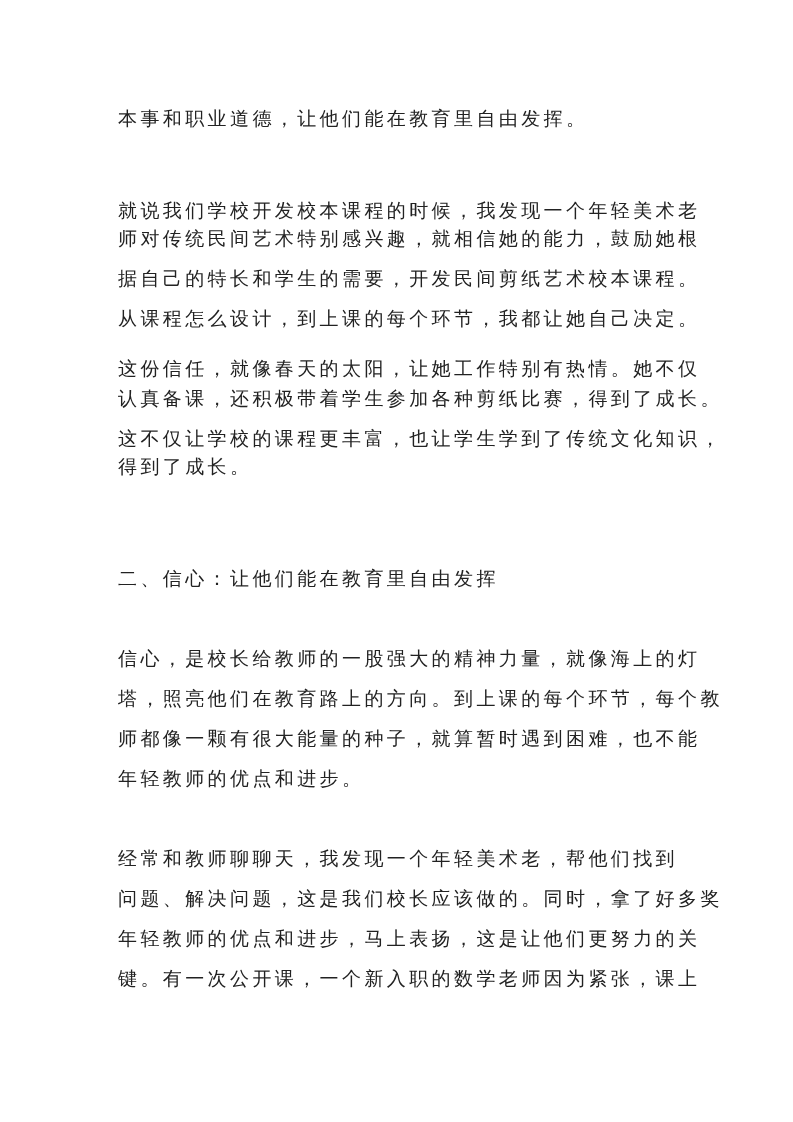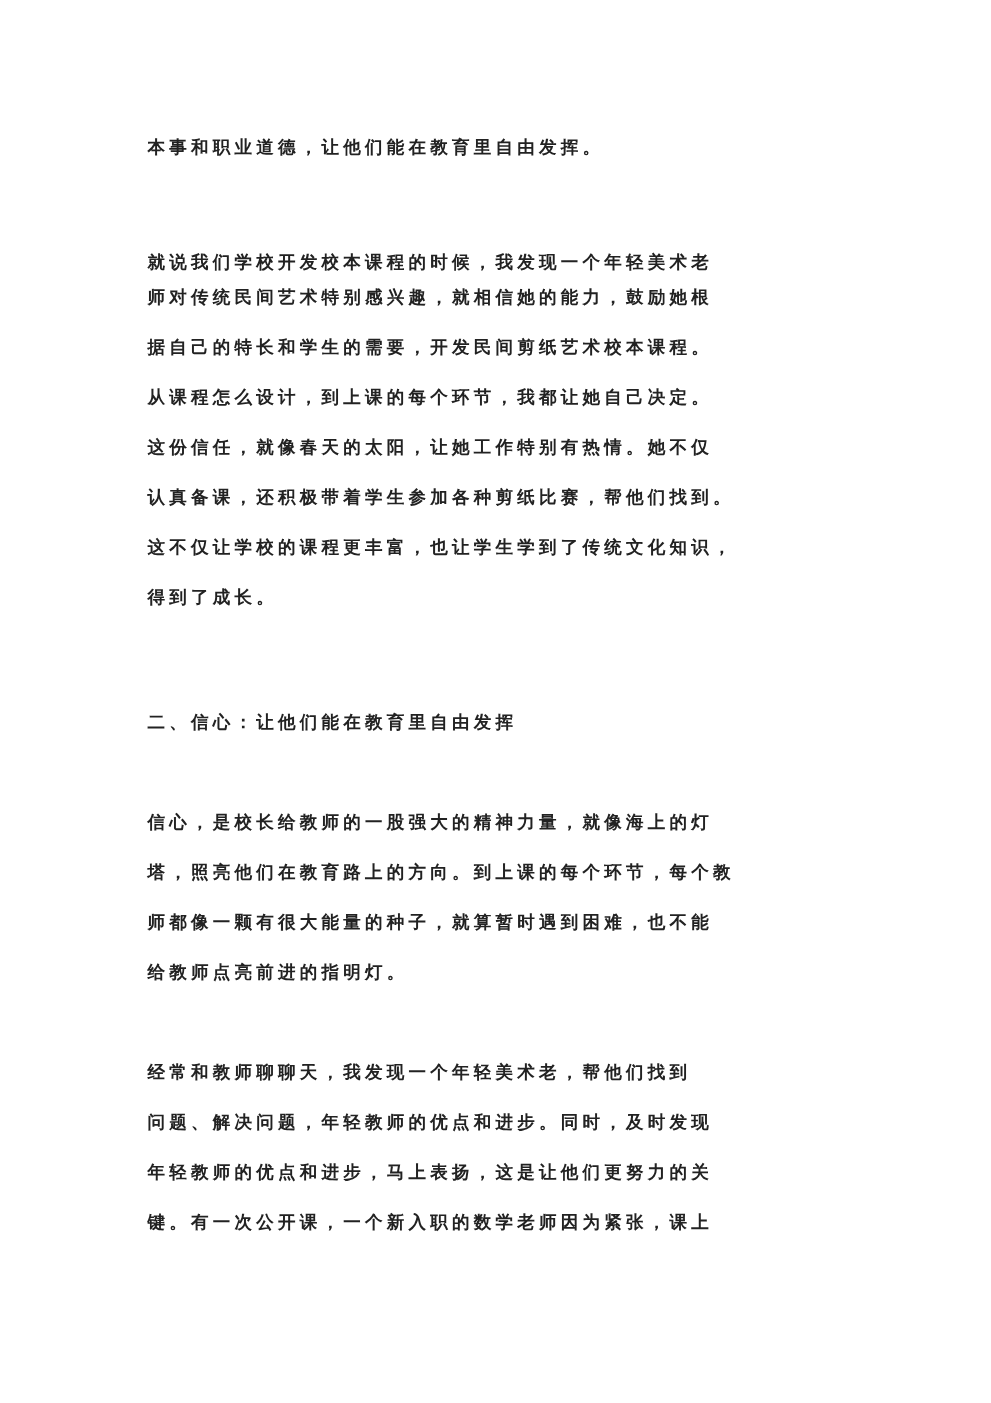--- a/index.html
+++ b/index.html
@@ -18,48 +18,47 @@
     .page {
       position: absolute;
       left: 118px;
       top: 0;
       width: 570px;
     }
     .line {
       position: absolute;
       left: 0;
       white-space: nowrap;
-      font-size: 14px;
+      font-size: 19px;
       letter-spacing: 3.4px;
       line-height: 24px;
       height: 24px;
-      font-weight: bold;
     }
   </style>
 </head>
 <body>
 
 <div class="page">
 
   <div class="line" style="top:106px">本事和职业道德，让他们能在教育里自由发挥。</div>
 
   <div class="line" style="top:198px">就说我们学校开发校本课程的时候，我发现一个年轻美术老</div>
   <div class="line" style="top:226px">师对传统民间艺术特别感兴趣，就相信她的能力，鼓励她根</div>
   <div class="line" style="top:266px">据自己的特长和学生的需要，开发民间剪纸艺术校本课程。</div>
   <div class="line" style="top:306px">从课程怎么设计，到上课的每个环节，我都让她自己决定。</div>
-  <div class="line" style="top:346px">这份信任，就像春天的太阳，让她工作特别有热情。她不仅</div>
-  <div class="line" style="top:386px">认真备课，还积极带着学生参加各种剪纸比赛，帮他们找到。</div>
+  <div class="line" style="top:356px">这份信任，就像春天的太阳，让她工作特别有热情。她不仅</div>
+  <div class="line" style="top:386px">认真备课，还积极带着学生参加各种剪纸比赛，得到了成长。</div>
   <div class="line" style="top:426px">这不仅让学校的课程更丰富，也让学生学到了传统文化知识，</div>
-  <div class="line" style="top:466px">得到了成长。</div>
+  <div class="line" style="top:454px">得到了成长。</div>
 
   <div class="line" style="top:566px">二、信心：让他们能在教育里自由发挥</div>
 
   <div class="line" style="top:646px">信心，是校长给教师的一股强大的精神力量，就像海上的灯</div>
   <div class="line" style="top:686px">塔，照亮他们在教育路上的方向。到上课的每个环节，每个教</div>
   <div class="line" style="top:726px">师都像一颗有很大能量的种子，就算暂时遇到困难，也不能</div>
-  <div class="line" style="top:766px">给教师点亮前进的指明灯。</div>
+  <div class="line" style="top:766px">年轻教师的优点和进步。</div>
 
   <div class="line" style="top:846px">经常和教师聊聊天，我发现一个年轻美术老，帮他们找到</div>
-  <div class="line" style="top:886px">问题、解决问题，年轻教师的优点和进步。同时，及时发现</div>
+  <div class="line" style="top:886px">问题、解决问题，这是我们校长应该做的。同时，拿了好多奖</div>
   <div class="line" style="top:926px">年轻教师的优点和进步，马上表扬，这是让他们更努力的关</div>
   <div class="line" style="top:966px">键。有一次公开课，一个新入职的数学老师因为紧张，课上</div>
 
 </div>
 
 </body></html>

